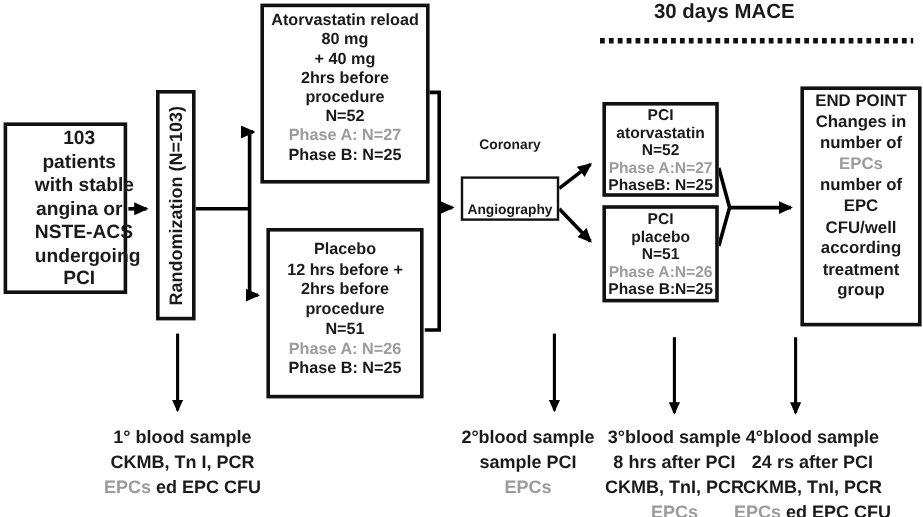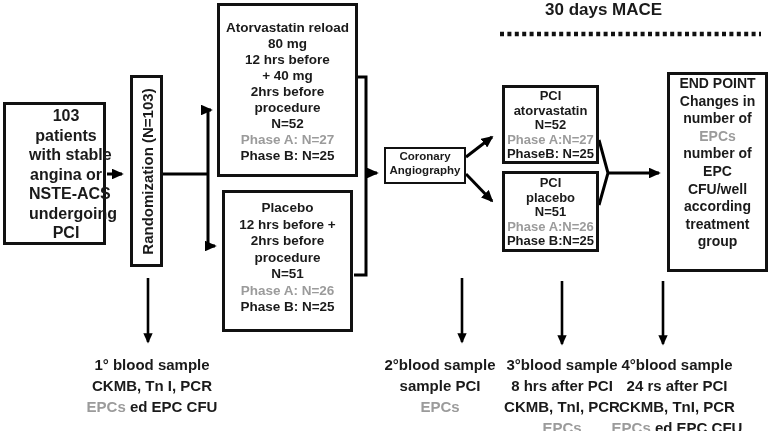--- a/index.html
+++ b/index.html
@@ -18,24 +18,24 @@
 
   
   #patients{left:3px;top:102px;width:103px;height:143px;font-size:16px;line-height:19.5px;padding-top:1px;padding-left:23px;}
   
   #randomization{left:130px;top:75px;width:33px;height:192px;}
   #rand-label{
     position:absolute;left:50.5px;top:154.5px;width:192px;height:33px;
     line-height:33px;text-align:center;font-size:15px;transform:rotate(-90deg);z-index:3;
   }
   
-  #atorvastatin{left:217px;top:3px;width:141px;height:174px;font-size:13.5px;line-height:16px;padding-top:14px;}
+  #atorvastatin{left:217px;top:3px;width:141px;height:150px;font-size:13.5px;line-height:16px;padding-top:3px;}
   #placebo{left:222px;top:190px;width:131px;height:142px;font-size:13.5px;line-height:16.5px;padding-top:7px;}
   
-  #angiography{left:384px;top:147px;width:82px;height:37px;border-width:2.5px;font-size:11.5px;line-height:14px;display:flex;flex-direction:column;justify-content:flex-start;}
+  #angiography{left:384px;top:147px;width:82px;height:37px;border-width:2.5px;font-size:11.5px;line-height:14px;display:flex;flex-direction:column;justify-content:flex-end;gap:40px;}
   
   #pci-atorvastatin{left:502px;top:85px;width:97px;height:79px;font-size:13px;line-height:14.5px;padding-top:1px;}
   #pci-placebo{left:502px;top:171px;width:97px;height:81px;font-size:13px;line-height:14.5px;padding-top:2px;}
   
   #endpoint{left:667px;top:72px;width:101px;height:200px;font-size:14px;line-height:17.6px;}
   
   #mace-title{position:absolute;left:545px;top:0px;width:130px;font-size:17px;z-index:2;}
   
   .sample{position:absolute;top:354px;width:160px;text-align:center;font-size:15px;line-height:21px;z-index:2;}
   #sample1{left:72px;}
@@ -86,21 +86,20 @@
     <div class="line">undergoing</div>
     <div class="line">PCI</div>
   </div>
 
   <div class="box" id="randomization"></div>
   <div id="rand-label">Randomization (N=103)</div>
 
   <div class="box" id="atorvastatin">
     <div class="line">Atorvastatin reload</div>
     <div class="line">80 mg</div>
-    <div class="line">12 hrs before</div>
     <div class="line">+ 40 mg</div>
     <div class="line">2hrs before</div>
     <div class="line">procedure</div>
     <div class="line">N=52</div>
     <div class="line gray">Phase A: N=27</div>
     <div class="line">Phase B: N=25</div>
   </div>
 
   <div class="box" id="placebo">
     <div class="line">Placebo</div>

